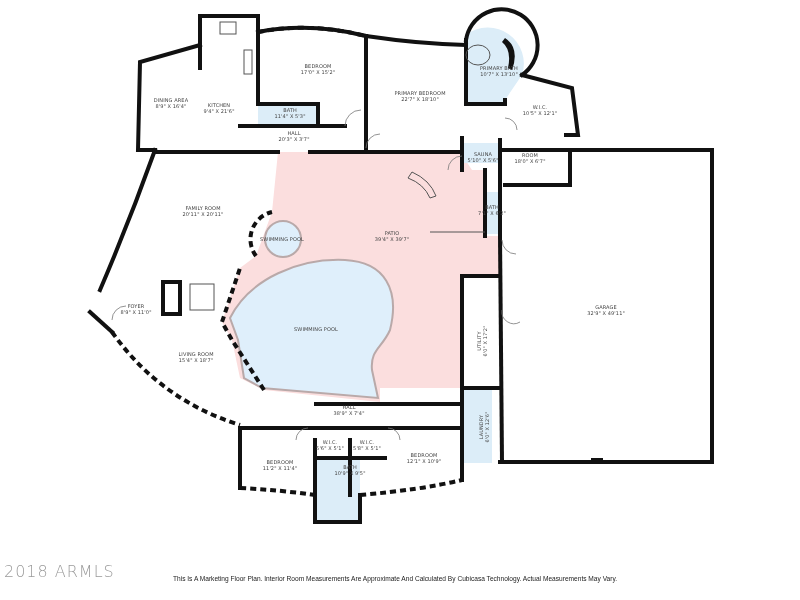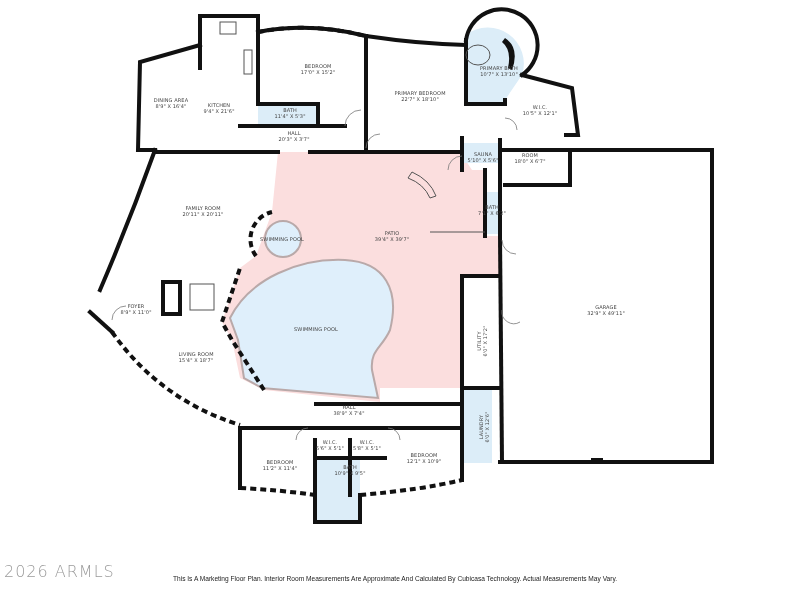--- a/index.html
+++ b/index.html
@@ -199,14 +199,14 @@
     <div class="lbl" style="left: 350px; top: 470px;">
       <span class="n">Bath</span>
       <span class="d">10'9" X 9'5"</span>
     </div>
     <div class="lbl" style="left: 424px; top: 458px;">
       <span class="n">Bedroom</span>
       <span class="d">12'1" X 10'9"</span>
     </div>
   </div>
 
-<div id="watermark">2026 ARMLS</div>
+<div id="watermark">2018 ARMLS</div>
 <div id="disclaimer">This Is A Marketing Floor Plan. Interior Room Measurements Are Approximate And Calculated By Cubicasa Technology. Actual Measurements May Vary.</div>
 
 </body></html>

